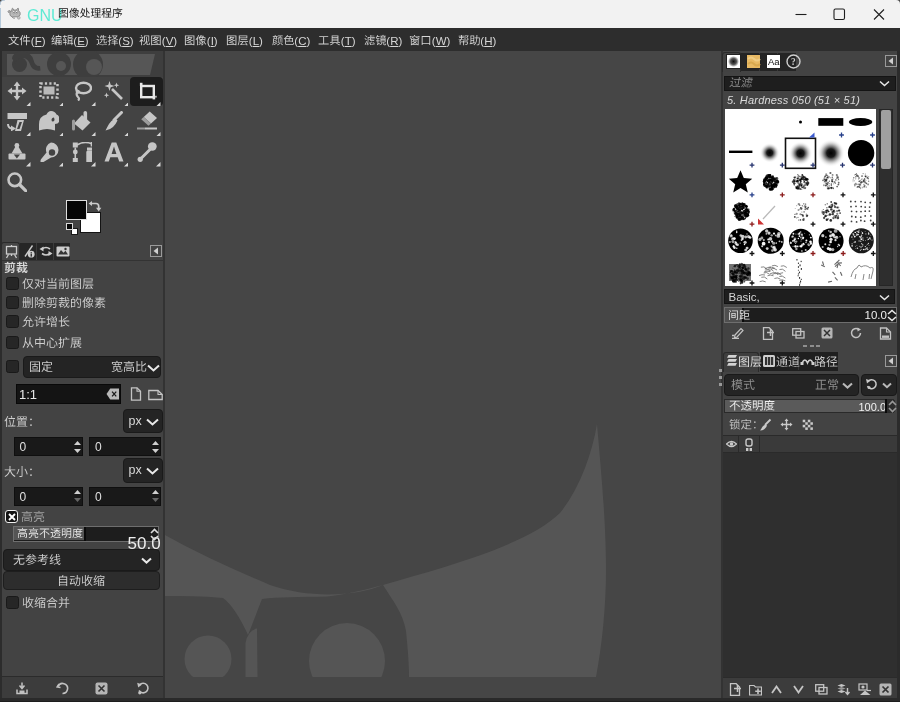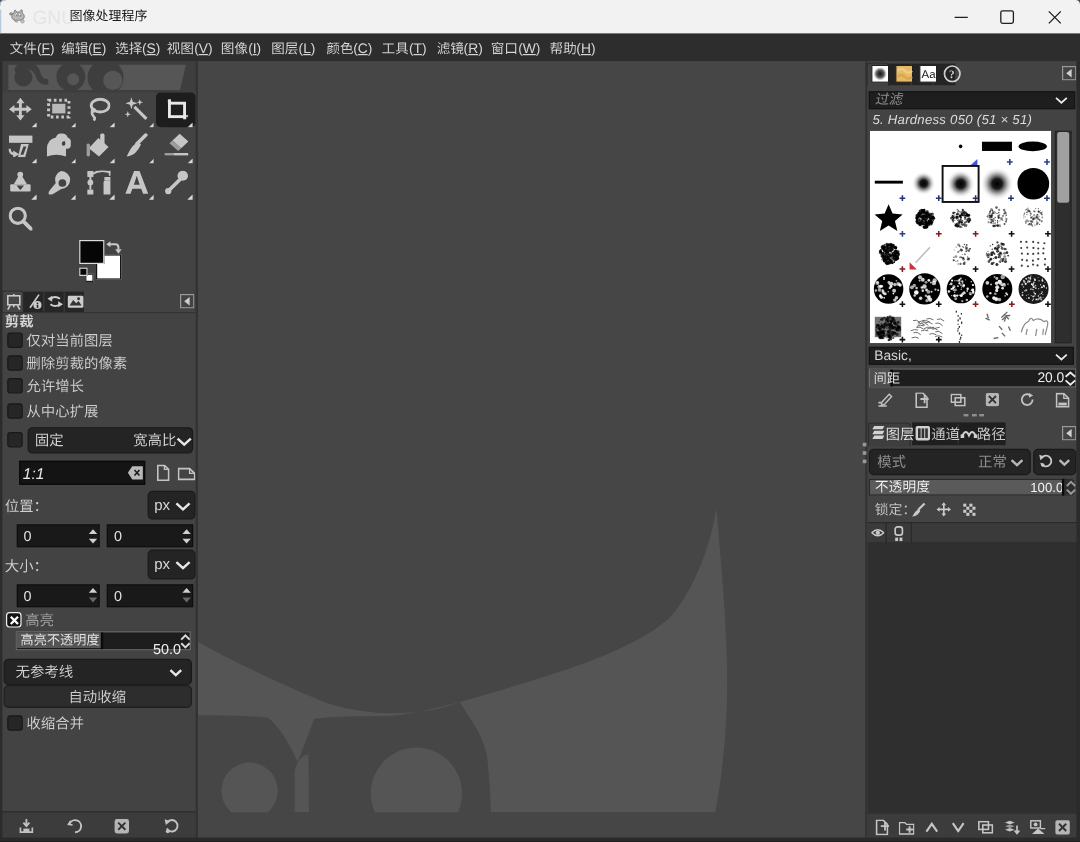--- a/index.html
+++ b/index.html
@@ -20,21 +20,21 @@
 <path d="M1.5,6.5 Q0.5,5.5 1.5,4.8 Q2.6,4.2 3.5,5 L4,5.5 Z"></path>
 <path d="M3,9 Q2,6.5 4.5,5 L5.2,2.6 Q5.4,1.8 6.0,2.6 L6.8,4.2 Q8,3.8 9.3,4.1 L10.6,2.4 Q11.2,1.6 11.4,2.6 L11.6,4.8 Q13.6,6.2 13.2,8.4 Q12.8,10.4 10.4,10.8 L5.6,10.8 Q3.6,10.6 3,9 Z"></path>
 </g>
 <ellipse cx="6.7" cy="6.3" rx="1.25" ry="1.55" fill="#fff" stroke="#777" stroke-width="0.5"></ellipse>
 <ellipse cx="9.6" cy="6.3" rx="1.25" ry="1.55" fill="#fff" stroke="#777" stroke-width="0.5"></ellipse>
 <circle cx="6.9" cy="6.6" r="0.6" fill="#333"></circle>
       <circle cx="9.8" cy="6.6" r="0.6" fill="#333"></circle>
 <path d="M5,10.8 Q5.6,12.6 8,12.2" stroke="#8a8a8a" stroke-width="0.9" fill="none"></path>
 <circle cx="11.8" cy="11.8" r="1.4" fill="#c9c9c9" stroke="#888" stroke-width="0.5"></circle>
 </svg>
-<div class="ab" style="left:27px;top:7px;font-size:16px;color:#e5e5e5">GNU</div>
+<div class="ab" style="left:27px;top:7px;font-size:16px;color:#5eead4">GNU</div>
 <svg style="position:absolute;left:58px;top:7.4px;overflow:visible" width="69" height="13" viewBox="0 -9.9 69 13">
       <g>
         <path d="M4.0 -3.0C4.9 -2.8 6.0 -2.5 6.6 -2.1L7.0 -2.7C6.4 -3.0 5.3 -3.3 4.4 -3.5ZM3.0 -1.6C4.5 -1.5 6.3 -1.0 7.4 -0.7L7.7 -1.3C6.7 -1.6 4.8 -2.0 3.3 -2.2ZM0.9 -8.6V0.9H1.7V0.4H9.1V0.9H9.9V-8.6ZM1.7 -0.3V-7.9H9.1V-0.3ZM4.5 -7.6C3.9 -6.8 3.0 -5.9 2.1 -5.4C2.2 -5.3 2.5 -5.0 2.6 -4.9C3.0 -5.1 3.3 -5.4 3.6 -5.6C4.0 -5.3 4.4 -5.0 4.8 -4.7C3.9 -4.3 2.8 -3.9 1.9 -3.7C2.0 -3.6 2.2 -3.3 2.3 -3.1C3.3 -3.3 4.5 -3.7 5.5 -4.3C6.4 -3.8 7.4 -3.4 8.4 -3.2C8.5 -3.4 8.7 -3.7 8.9 -3.8C7.9 -4.0 7.0 -4.3 6.1 -4.7C7.0 -5.2 7.6 -5.8 8.1 -6.5L7.6 -6.8L7.5 -6.8H4.7C4.9 -7.0 5.0 -7.2 5.2 -7.4ZM4.1 -6.1 4.2 -6.2H7.0C6.6 -5.7 6.0 -5.4 5.5 -5.0C4.9 -5.3 4.4 -5.7 4.1 -6.1Z M16.0 -7.7H18.0C17.8 -7.4 17.6 -7.0 17.4 -6.8H15.3C15.6 -7.1 15.8 -7.4 16.0 -7.7ZM16.1 -9.1C15.6 -8.2 14.8 -7.0 13.6 -6.2C13.7 -6.1 14.0 -5.8 14.1 -5.6C14.3 -5.8 14.5 -6.0 14.7 -6.1V-4.5H16.3C15.8 -4.0 15.1 -3.6 13.9 -3.2C14.1 -3.1 14.3 -2.8 14.4 -2.7C15.3 -3.0 16.0 -3.4 16.6 -3.8C16.7 -3.6 16.9 -3.5 17.0 -3.3C16.3 -2.6 14.9 -1.9 13.9 -1.6C14.1 -1.5 14.2 -1.3 14.4 -1.1C15.3 -1.4 16.5 -2.1 17.3 -2.8C17.4 -2.6 17.5 -2.4 17.6 -2.2C16.7 -1.3 15.1 -0.5 13.8 -0.1C14.0 0.0 14.2 0.3 14.3 0.5C15.4 0.1 16.8 -0.7 17.7 -1.5C17.8 -0.8 17.7 -0.3 17.5 -0.0C17.3 0.2 17.2 0.2 16.9 0.2C16.8 0.2 16.5 0.2 16.2 0.1C16.4 0.3 16.4 0.6 16.4 0.8C16.7 0.9 16.9 0.9 17.1 0.9C17.5 0.9 17.8 0.8 18.0 0.5C18.5 0.0 18.7 -1.1 18.3 -2.3L18.8 -2.5C19.2 -1.3 19.9 -0.3 20.7 0.2C20.9 0.1 21.1 -0.2 21.3 -0.4C20.4 -0.8 19.8 -1.7 19.4 -2.8C19.8 -3.0 20.3 -3.3 20.6 -3.5L20.1 -4.0C19.6 -3.6 18.8 -3.2 18.1 -2.8C17.9 -3.3 17.5 -3.8 17.0 -4.2L17.3 -4.5H20.5V-6.8H18.2C18.5 -7.2 18.8 -7.6 19.1 -8.0L18.6 -8.3L18.4 -8.3H16.5L16.8 -8.9ZM15.4 -6.2H17.3C17.3 -5.9 17.2 -5.5 16.9 -5.1H15.4ZM18.0 -6.2H19.8V-5.1H17.7C17.9 -5.5 18.0 -5.9 18.0 -6.2ZM13.6 -9.0C13.1 -7.4 12.1 -5.8 11.1 -4.7C11.3 -4.5 11.5 -4.1 11.6 -3.9C11.9 -4.3 12.2 -4.7 12.5 -5.1V0.8H13.3V-6.4C13.7 -7.1 14.1 -8.0 14.4 -8.8Z M26.2 -6.6C26.0 -5.1 25.6 -3.8 25.1 -2.8C24.7 -3.6 24.3 -4.5 24.0 -5.7C24.1 -6.0 24.2 -6.3 24.3 -6.6ZM24.0 -9.0C23.7 -6.9 23.0 -4.9 22.2 -3.7C22.4 -3.6 22.7 -3.4 22.8 -3.3C23.1 -3.7 23.4 -4.1 23.6 -4.6C23.9 -3.6 24.2 -2.8 24.7 -2.1C24.0 -1.0 23.0 -0.3 22.0 0.2C22.2 0.4 22.5 0.7 22.6 0.9C23.6 0.4 24.5 -0.4 25.2 -1.4C26.5 0.2 28.2 0.5 30.1 0.5H31.7C31.7 0.3 31.9 -0.1 32.0 -0.3C31.6 -0.3 30.5 -0.3 30.1 -0.3C28.5 -0.3 26.8 -0.6 25.6 -2.1C26.4 -3.4 26.9 -5.1 27.1 -7.2L26.6 -7.4L26.4 -7.4H24.5C24.6 -7.8 24.7 -8.3 24.8 -8.8ZM28.2 -9.1V-1.1H29.1V-5.6C29.8 -4.8 30.6 -3.7 31.0 -3.1L31.7 -3.5C31.2 -4.3 30.2 -5.5 29.4 -6.4L29.1 -6.3V-9.1Z M37.5 -5.8H39.2V-4.4H37.5ZM39.9 -5.8H41.5V-4.4H39.9ZM37.5 -7.9H39.2V-6.5H37.5ZM39.9 -7.9H41.5V-6.5H39.9ZM35.8 -0.2V0.5H42.8V-0.2H40.0V-1.7H42.5V-2.5H40.0V-3.7H42.3V-8.6H36.8V-3.7H39.1V-2.5H36.7V-1.7H39.1V-0.2ZM32.8 -1.1 33.0 -0.3C33.9 -0.6 35.2 -1.0 36.3 -1.4L36.2 -2.2L35.0 -1.8V-4.5H36.1V-5.2H35.0V-7.6H36.3V-8.3H32.9V-7.6H34.2V-5.2H33.0V-4.5H34.2V-1.5C33.7 -1.4 33.2 -1.2 32.8 -1.1Z M48.9 -7.9H52.2V-5.9H48.9ZM48.2 -8.6V-5.2H53.0V-8.6ZM48.0 -2.3V-1.6H50.2V-0.1H47.3V0.6H53.6V-0.1H51.0V-1.6H53.1V-2.3H51.0V-3.6H53.4V-4.3H47.8V-3.6H50.2V-2.3ZM47.1 -8.9C46.3 -8.6 44.9 -8.2 43.7 -8.0C43.8 -7.9 43.9 -7.6 43.9 -7.4C44.4 -7.5 44.9 -7.6 45.5 -7.7V-6.0H43.7V-5.3H45.4C44.9 -4.0 44.2 -2.6 43.5 -1.9C43.6 -1.7 43.8 -1.3 43.9 -1.1C44.5 -1.8 45.0 -2.9 45.5 -3.9V0.8H46.3V-3.8C46.7 -3.4 47.1 -2.8 47.3 -2.5L47.8 -3.1C47.5 -3.4 46.6 -4.3 46.3 -4.6V-5.3H47.6V-6.0H46.3V-7.9C46.8 -8.0 47.3 -8.1 47.7 -8.3Z M58.0 -4.7C58.7 -4.4 59.6 -4.0 60.3 -3.6H56.5V-2.9H59.9V-0.1C59.9 0.1 59.8 0.1 59.6 0.1C59.4 0.1 58.7 0.1 57.9 0.1C58.0 0.3 58.1 0.6 58.1 0.9C59.1 0.9 59.8 0.9 60.1 0.8C60.5 0.6 60.7 0.4 60.7 -0.1V-2.9H63.0C62.6 -2.4 62.2 -1.9 61.9 -1.6L62.5 -1.3C63.1 -1.8 63.7 -2.6 64.2 -3.4L63.7 -3.7L63.5 -3.6H61.5L61.6 -3.7C61.4 -3.8 61.1 -4.0 60.8 -4.1C61.7 -4.6 62.6 -5.3 63.3 -6.0L62.7 -6.4L62.5 -6.3H57.1V-5.7H61.8C61.3 -5.2 60.7 -4.8 60.1 -4.5C59.6 -4.7 59.0 -5.0 58.5 -5.2ZM59.1 -8.9C59.2 -8.6 59.4 -8.2 59.6 -7.9H55.3V-4.9C55.3 -3.3 55.2 -1.1 54.3 0.4C54.5 0.5 54.9 0.8 55.0 0.9C55.9 -0.7 56.1 -3.2 56.1 -4.9V-7.1H64.3V-7.9H60.5C60.4 -8.2 60.1 -8.7 59.9 -9.1Z" fill="#1b1b1b"></path>
       </g>
     </svg>
 <svg class="ab" style="left:791px;top:0" width="109" height="28" viewBox="0 0 109 28">
       <g stroke="#1f1f1f" stroke-width="1.1" fill="none">
         <path d="M4.5,14.5 H15.5"></path>
         <rect x="43" y="9" width="10.5" height="10.5" rx="1.5"></rect>
         <path d="M83,9.5 L93,19.5 M93,9.5 L83,19.5"></path>
@@ -322,21 +322,21 @@
     </svg>
 <svg style="position:absolute;left:110.5px;top:360.0px;overflow:visible" width="40" height="15" viewBox="0 -11.0 40 15">
       <g>
         <path d="M6.3 -2.3V-0.3C6.3 0.6 6.6 0.8 7.8 0.8C8.1 0.8 9.8 0.8 10.0 0.8C11.1 0.8 11.4 0.4 11.5 -1.4C11.3 -1.5 10.9 -1.6 10.7 -1.8C10.7 -0.2 10.6 0.0 10.0 0.0C9.6 0.0 8.2 0.0 7.9 0.0C7.3 0.0 7.2 -0.0 7.2 -0.4V-2.3ZM5.3 -3.8V-2.8C5.3 -1.9 5.0 -0.5 0.5 0.4C0.7 0.6 1.0 0.9 1.1 1.1C5.7 0.1 6.3 -1.6 6.3 -2.8V-3.8ZM2.4 -5.0V-1.2H3.3V-4.2H8.6V-1.3H9.6V-5.0ZM5.2 -9.9C5.3 -9.6 5.5 -9.3 5.6 -9.0H0.9V-6.8H1.8V-8.2H10.2V-6.8H11.1V-9.0H6.7C6.6 -9.4 6.3 -9.9 6.1 -10.2ZM7.2 -7.8V-7.0H4.8V-7.8H3.9V-7.0H2.1V-6.3H3.9V-5.4H4.8V-6.3H7.2V-5.4H8.1V-6.3H9.9V-7.0H8.1V-7.8Z M15.4 -6.7H20.6V-5.6H15.4ZM14.5 -7.4V-5.0H21.6V-7.4ZM17.3 -9.9 17.6 -8.8H12.7V-8.0H23.2V-8.8H18.6C18.5 -9.2 18.3 -9.7 18.2 -10.1ZM13.2 -4.3V0.9H14.0V-3.5H22.0V0.0C22.0 0.1 21.9 0.2 21.8 0.2C21.6 0.2 21.0 0.2 20.5 0.2C20.6 0.4 20.8 0.6 20.8 0.9C21.6 0.9 22.1 0.9 22.4 0.8C22.8 0.6 22.9 0.4 22.9 0.0V-4.3ZM15.4 -2.8V0.3H16.2V-0.3H20.5V-2.8ZM16.2 -2.1H19.7V-1.0H16.2Z M25.5 0.9C25.8 0.7 26.2 0.5 29.5 -0.6C29.5 -0.8 29.4 -1.2 29.4 -1.5L26.5 -0.6V-5.5H29.5V-6.4H26.5V-9.9H25.5V-0.8C25.5 -0.3 25.3 -0.0 25.1 0.1C25.2 0.3 25.4 0.6 25.5 0.9ZM30.4 -10.0V-1.0C30.4 0.3 30.7 0.6 31.9 0.6C32.1 0.6 33.5 0.6 33.7 0.6C35.0 0.6 35.2 -0.2 35.3 -2.6C35.1 -2.6 34.7 -2.8 34.4 -3.0C34.4 -0.8 34.3 -0.2 33.7 -0.2C33.4 -0.2 32.2 -0.2 32.0 -0.2C31.4 -0.2 31.3 -0.3 31.3 -1.0V-4.5C32.7 -5.3 34.1 -6.2 35.1 -7.1L34.4 -7.9C33.6 -7.1 32.5 -6.2 31.3 -5.5V-10.0Z" fill="#cfcfcf"></path>
       </g>
     </svg>
 <svg class="ab" style="left:146.5px;top:364px" width="13" height="8" viewBox="0 0 13 8">
       <path d="M1,1.5 L6.5,6.5 L12,1.5" stroke="#e8e8e8" stroke-width="2.0" fill="none"></path>
     </svg>
 <div class="ab" style="left:15.5px;top:384px;width:105.5px;height:19.5px;background:#141414;border:1px solid #090909"></div>
-<div class="ab" style="left:19px;top:386.5px;font-size:13px;font-style:italic;color:#e8e8e8">1:1</div>
+<div class="ab" style="left:19px;top:386.5px;font-size:13px;color:#e8e8e8">1:1</div>
 <svg class="ab" style="left:105.5px;top:387.5px" width="14" height="12" viewBox="0 0 15 13">
 <path d="M4.5,0.5 H14 V12.5 H4.5 L0.5,6.5 Z" fill="#b9b9b9"></path>
 <path d="M6.5,4 L11,9 M11,4 L6.5,9" stroke="#191919" stroke-width="1.4"></path>
     </svg>
 <svg class="ab" style="left:129px;top:387px" width="13" height="14" viewBox="0 0 13 14">
 <path d="M2.5,0.8 H8 L11.5,4.2 V13.2 H2.5 Z" fill="none" stroke="#c4c4c4" stroke-width="1.3"></path>
 <path d="M8,0.8 V4.2 H11.5" fill="none" stroke="#c4c4c4" stroke-width="1.1"></path>
     </svg>
 <svg class="ab" style="left:148px;top:388px" width="15" height="13" viewBox="0 0 15 13">
 <path d="M0.8,2.5 H10 L14.2,6.5 V11.5 H0.8 Z" fill="none" stroke="#c4c4c4" stroke-width="1.3"></path>
@@ -396,21 +396,21 @@
       </g>
     </svg>
 <div class="ab" style="left:13px;top:525.5px;width:146px;height:16px;background:#1d1d1d;border:1px solid #6e6e6e"></div>
 <div class="ab" style="left:14px;top:527px;width:71px;height:13px;background:#555555"></div>
 <div class="ab" style="left:83.5px;top:526.5px;width:2px;height:14px;background:#0a0a0a"></div>
 <svg style="position:absolute;left:17px;top:527.4px;overflow:visible" width="70" height="13" viewBox="0 -10.1 70 13">
       <g>
         <path d="M3.1 -6.1H7.9V-5.1H3.1ZM2.3 -6.8V-4.5H8.8V-6.8ZM4.9 -9.1 5.2 -8.1H0.6V-7.4H10.3V-8.1H6.1C6.0 -8.4 5.8 -8.9 5.6 -9.3ZM1.1 -3.9V0.9H1.8V-3.2H9.1V0.0C9.1 0.1 9.1 0.2 8.9 0.2C8.8 0.2 8.3 0.2 7.8 0.2C7.9 0.3 8.0 0.6 8.1 0.8C8.8 0.8 9.3 0.8 9.6 0.7C9.9 0.6 10.0 0.4 10.0 0.0V-3.9ZM3.1 -2.6V0.2H3.9V-0.3H7.8V-2.6ZM3.9 -2.0H7.0V-0.9H3.9Z M11.9 -4.0V-2.2H12.7V-3.4H20.3V-2.2H21.1V-4.0ZM14.0 -6.3H19.0V-5.3H14.0ZM13.2 -6.9V-4.7H19.9V-6.9ZM14.3 -2.6C14.3 -0.9 13.9 -0.2 11.6 0.2C11.8 0.4 12.0 0.7 12.1 0.9C14.3 0.5 14.9 -0.3 15.1 -1.9H17.8V-0.3C17.8 0.5 18.0 0.7 18.9 0.7C19.1 0.7 20.1 0.7 20.3 0.7C21.0 0.7 21.2 0.4 21.3 -0.9C21.1 -1.0 20.7 -1.1 20.6 -1.2C20.5 -0.2 20.5 -0.0 20.2 -0.0C20.0 -0.0 19.2 -0.0 19.1 -0.0C18.7 -0.0 18.6 -0.1 18.6 -0.3V-2.6ZM15.8 -9.1C16.0 -8.8 16.1 -8.5 16.3 -8.2H11.7V-7.5H21.3V-8.2H17.2C17.1 -8.5 16.8 -9.0 16.6 -9.3Z M28.1 -5.3C29.5 -4.4 31.1 -3.1 31.9 -2.2L32.6 -2.9C31.7 -3.7 30.1 -4.9 28.8 -5.8ZM22.8 -8.5V-7.6H27.7C26.6 -5.7 24.7 -3.9 22.5 -2.8C22.7 -2.6 22.9 -2.3 23.0 -2.1C24.6 -2.9 25.9 -4.0 27.0 -5.3V0.9H27.9V-6.4C28.2 -6.8 28.5 -7.2 28.7 -7.6H32.2V-8.5Z M33.7 -8.4C34.3 -7.9 35.1 -7.1 35.4 -6.6L36.1 -7.1C35.7 -7.6 34.9 -8.4 34.3 -8.9ZM42.4 -9.1C41.1 -8.8 38.7 -8.6 36.7 -8.5C36.8 -8.3 36.9 -8.1 36.9 -7.9C37.7 -7.9 38.6 -8.0 39.5 -8.1V-7.2H36.4V-6.6H39.0C38.3 -5.8 37.1 -5.1 36.1 -4.7C36.3 -4.6 36.5 -4.3 36.6 -4.1C37.6 -4.5 38.8 -5.3 39.5 -6.2V-4.7H40.3V-6.2C41.1 -5.4 42.1 -4.6 43.2 -4.2C43.3 -4.4 43.5 -4.7 43.7 -4.8C42.6 -5.1 41.5 -5.8 40.8 -6.6H43.5V-7.2H40.3V-8.1C41.3 -8.2 42.2 -8.3 42.9 -8.5ZM37.3 -4.4V-3.8H38.6C38.4 -2.6 37.9 -1.7 36.4 -1.3C36.6 -1.1 36.8 -0.8 36.9 -0.7C38.6 -1.2 39.1 -2.3 39.4 -3.8H40.7C40.6 -3.4 40.5 -3.1 40.4 -2.8H42.3C42.2 -2.0 42.1 -1.6 41.9 -1.5C41.9 -1.4 41.8 -1.4 41.6 -1.4C41.4 -1.4 40.9 -1.4 40.3 -1.5C40.5 -1.3 40.5 -1.0 40.5 -0.8C41.1 -0.8 41.6 -0.8 41.9 -0.8C42.2 -0.8 42.4 -0.9 42.6 -1.0C42.8 -1.3 42.9 -1.8 43.1 -3.1C43.1 -3.2 43.1 -3.4 43.1 -3.4H41.3L41.5 -4.4ZM35.8 -5.0H33.6V-4.2H35.0V-0.9C34.5 -0.7 34.0 -0.3 33.5 0.2L34.0 0.9C34.7 0.2 35.3 -0.4 35.7 -0.4C35.9 -0.4 36.3 -0.1 36.7 0.2C37.4 0.6 38.3 0.7 39.6 0.7C40.7 0.7 42.5 0.7 43.4 0.6C43.4 0.4 43.5 -0.0 43.6 -0.2C42.5 -0.1 40.9 -0.0 39.6 -0.0C38.4 -0.0 37.5 -0.1 36.8 -0.5C36.3 -0.8 36.1 -1.1 35.8 -1.1Z M47.7 -5.0V-2.8H45.7V-5.0ZM47.7 -5.7H45.7V-7.8H47.7ZM44.9 -8.6V-1.0H45.7V-2.0H48.5V-8.6ZM53.4 -8.0V-6.1H50.3V-8.0ZM49.5 -8.8V-4.9C49.5 -3.1 49.3 -1.0 47.5 0.4C47.6 0.5 47.9 0.8 48.1 1.0C49.3 -0.0 49.9 -1.3 50.1 -2.7H53.4V-0.2C53.4 -0.0 53.3 0.1 53.1 0.1C52.9 0.1 52.2 0.1 51.5 0.0C51.6 0.3 51.8 0.6 51.8 0.9C52.8 0.9 53.4 0.8 53.7 0.7C54.1 0.6 54.2 0.3 54.2 -0.2V-8.8ZM53.4 -5.3V-3.4H50.2C50.3 -3.9 50.3 -4.4 50.3 -4.8V-5.3Z M59.2 -7.1V-6.1H57.5V-5.4H59.2V-3.6H63.5V-5.4H65.3V-6.1H63.5V-7.1H62.7V-6.1H60.0V-7.1ZM62.7 -5.4V-4.3H60.0V-5.4ZM63.3 -2.2C62.8 -1.7 62.2 -1.2 61.4 -0.9C60.6 -1.2 60.0 -1.7 59.5 -2.2ZM57.6 -2.9V-2.2H59.1L58.7 -2.1C59.1 -1.5 59.7 -0.9 60.5 -0.5C59.4 -0.2 58.3 0.0 57.1 0.1C57.2 0.3 57.4 0.6 57.4 0.8C58.8 0.7 60.2 0.4 61.3 -0.1C62.4 0.4 63.7 0.7 65.1 0.9C65.2 0.7 65.4 0.3 65.6 0.2C64.4 0.1 63.2 -0.2 62.3 -0.5C63.2 -1.0 64.0 -1.7 64.5 -2.7L64.0 -2.9L63.9 -2.9ZM60.2 -9.1C60.4 -8.8 60.5 -8.5 60.6 -8.2H56.4V-5.1C56.4 -3.5 56.3 -1.2 55.4 0.5C55.6 0.6 56.0 0.7 56.1 0.9C57.1 -0.9 57.2 -3.4 57.2 -5.2V-7.4H65.4V-8.2H61.6C61.4 -8.5 61.2 -8.9 61.0 -9.3Z" fill="#e8e8e8"></path>
       </g>
     </svg>
-<div class="ab" style="left:127.5px;top:534px;font-size:12px;color:#eee">50.0</div>
+<div class="ab" style="left:127.5px;top:534px;font-size:17px;color:#eee">50.0</div>
 <svg class="ab" style="left:149.5px;top:527.5px" width="9" height="13" viewBox="0 0 9 13">
       <path d="M1,5 L4.5,1.5 L8,5 M1,8 L4.5,11.5 L8,8" stroke="#dcdcdc" stroke-width="1.6" fill="none"></path>
     </svg>
 <div class="ab" style="left:3px;top:549px;width:157px;height:22px;background:#242424;border:1px solid #1a1a1a;border-radius:4px"></div>
 <svg style="position:absolute;left:13px;top:553.0px;overflow:visible" width="52" height="15" viewBox="0 -11.0 52 15">
       <g>
         <path d="M1.4 -9.3V-8.4H5.4C5.3 -7.5 5.3 -6.6 5.1 -5.7H0.6V-4.8H5.0C4.5 -2.8 3.3 -0.9 0.5 0.2C0.7 0.4 1.0 0.7 1.1 1.0C4.2 -0.3 5.4 -2.5 5.9 -4.8H6.1V-0.7C6.1 0.4 6.5 0.7 7.7 0.7C8.0 0.7 9.7 0.7 10.0 0.7C11.1 0.7 11.4 0.2 11.5 -1.7C11.3 -1.8 10.9 -2.0 10.6 -2.1C10.6 -0.5 10.5 -0.2 9.9 -0.2C9.5 -0.2 8.1 -0.2 7.8 -0.2C7.2 -0.2 7.1 -0.3 7.1 -0.7V-4.8H11.4V-5.7H6.0C6.2 -6.6 6.2 -7.5 6.3 -8.4H10.7V-9.3Z M18.6 -4.8C17.8 -4.2 16.2 -3.7 15.0 -3.4C15.3 -3.2 15.5 -3.0 15.6 -2.8C16.8 -3.1 18.4 -3.7 19.3 -4.4ZM19.6 -3.4C18.6 -2.6 16.6 -2.0 14.9 -1.7C15.0 -1.5 15.3 -1.2 15.4 -1.0C17.2 -1.4 19.2 -2.1 20.4 -3.0ZM21.1 -2.1C19.8 -0.8 17.1 -0.1 14.1 0.2C14.3 0.4 14.5 0.7 14.6 1.0C17.6 0.6 20.4 -0.2 21.9 -1.7ZM14.1 -7.1C14.4 -7.2 14.8 -7.2 16.8 -7.3C16.7 -6.9 16.5 -6.6 16.3 -6.2H12.6V-5.4H15.7C14.8 -4.4 13.7 -3.6 12.5 -3.0C12.7 -2.9 13.0 -2.5 13.2 -2.3C14.6 -3.0 15.9 -4.1 16.8 -5.4H19.3C20.2 -4.1 21.6 -3.0 23.0 -2.4C23.1 -2.6 23.4 -3.0 23.6 -3.1C22.4 -3.6 21.1 -4.4 20.3 -5.4H23.4V-6.2H17.3C17.5 -6.6 17.7 -7.0 17.9 -7.4L21.2 -7.5C21.5 -7.3 21.8 -7.0 22.0 -6.8L22.7 -7.3C22.1 -8.0 20.7 -9.0 19.6 -9.7L18.9 -9.3C19.4 -9.0 19.9 -8.6 20.4 -8.2L15.7 -8.1C16.5 -8.5 17.3 -9.1 18.0 -9.7L17.2 -10.1C16.3 -9.3 15.1 -8.5 14.7 -8.3C14.4 -8.1 14.1 -8.0 13.9 -8.0C14.0 -7.7 14.1 -7.3 14.1 -7.1Z M34.0 -9.5C33.2 -8.4 32.1 -7.4 30.9 -6.5H29.9V-7.9H32.5V-8.7H29.9V-10.1H29.0V-8.7H25.9V-7.9H29.0V-6.5H24.8V-5.7H29.8C28.1 -4.7 26.3 -3.8 24.5 -3.1C24.6 -2.9 24.8 -2.5 24.9 -2.3C26.0 -2.7 27.0 -3.2 28.1 -3.8C27.8 -3.1 27.5 -2.4 27.2 -1.9H32.5C32.4 -0.8 32.2 -0.2 31.9 -0.0C31.8 0.1 31.6 0.1 31.3 0.1C31.0 0.1 30.0 0.1 29.1 -0.0C29.3 0.2 29.4 0.6 29.4 0.8C30.3 0.9 31.2 0.9 31.6 0.9C32.1 0.8 32.3 0.8 32.6 0.6C33.0 0.2 33.3 -0.6 33.5 -2.2C33.5 -2.3 33.6 -2.6 33.6 -2.6H28.5L29.0 -3.8H34.1V-4.5H29.4C30.0 -4.9 30.6 -5.3 31.2 -5.7H35.3V-6.5H32.2C33.1 -7.3 34.0 -8.2 34.7 -9.1Z M36.6 -0.6 36.8 0.2C37.9 -0.1 39.4 -0.6 40.8 -1.0L40.6 -1.7C39.2 -1.3 37.6 -0.9 36.6 -0.6ZM44.4 -9.4C45.0 -9.1 45.8 -8.6 46.2 -8.3L46.7 -8.8C46.3 -9.2 45.6 -9.6 45.0 -9.9ZM36.9 -5.1C37.0 -5.2 37.3 -5.2 38.8 -5.4C38.3 -4.6 37.8 -4.0 37.6 -3.8C37.2 -3.4 36.9 -3.1 36.6 -3.0C36.8 -2.8 36.9 -2.4 36.9 -2.2C37.2 -2.3 37.6 -2.4 40.6 -3.1C40.6 -3.2 40.6 -3.6 40.6 -3.8L38.2 -3.4C39.1 -4.5 40.0 -5.8 40.8 -7.1L40.1 -7.6C39.8 -7.1 39.6 -6.7 39.3 -6.2L37.8 -6.1C38.5 -7.1 39.2 -8.4 39.7 -9.6L38.9 -10.0C38.4 -8.6 37.5 -7.1 37.2 -6.7C37.0 -6.3 36.8 -6.0 36.6 -5.9C36.7 -5.7 36.8 -5.3 36.9 -5.1ZM46.6 -4.2C46.2 -3.4 45.5 -2.7 44.7 -2.1C44.5 -2.8 44.4 -3.5 44.3 -4.4L47.3 -5.0L47.2 -5.8L44.1 -5.2C44.1 -5.7 44.0 -6.2 44.0 -6.8L47.0 -7.2L46.8 -8.0L43.9 -7.6C43.9 -8.4 43.9 -9.2 43.9 -10.1H43.0C43.0 -9.2 43.0 -8.3 43.1 -7.5L41.2 -7.2L41.3 -6.4L43.1 -6.7C43.2 -6.1 43.2 -5.6 43.3 -5.1L41.0 -4.6L41.1 -3.8L43.4 -4.2C43.5 -3.2 43.7 -2.3 44.0 -1.6C43.0 -0.9 41.8 -0.4 40.6 0.0C40.8 0.2 41.0 0.5 41.1 0.7C42.3 0.3 43.3 -0.2 44.3 -0.8C44.8 0.3 45.4 0.9 46.3 0.9C47.1 0.9 47.4 0.5 47.6 -0.8C47.4 -0.9 47.1 -1.1 46.9 -1.3C46.8 -0.2 46.7 0.0 46.4 0.0C45.9 0.0 45.4 -0.4 45.0 -1.3C46.0 -2.0 46.8 -2.9 47.4 -3.8Z" fill="#cfcfcf"></path>
       </g>
     </svg>
 <svg class="ab" style="left:141px;top:557px" width="11" height="8" viewBox="0 0 11 8">
@@ -1836,21 +1836,21 @@
       <path d="M1,1.5 L5.5,5.590909090909091 L10,1.5" stroke="#e8e8e8" stroke-width="1.5" fill="none"></path>
     </svg>
 <div class="ab" style="left:723.5px;top:306.5px;width:173px;height:16px;background:#1d1d1d;border:1px solid #6e6e6e"></div>
 <div class="ab" style="left:725px;top:307.5px;width:17px;height:14px;background:#4f4f4f"></div>
 <div class="ab" style="left:741.5px;top:307.5px;width:2px;height:14px;background:#0a0a0a"></div>
 <svg style="position:absolute;left:727.5px;top:308.7px;overflow:visible" width="26" height="13" viewBox="0 -10.1 26 13">
       <g>
         <path d="M1.0 -6.8V0.9H1.8V-6.8ZM1.2 -8.7C1.7 -8.2 2.2 -7.5 2.5 -7.1L3.2 -7.5C2.9 -8.0 2.3 -8.6 1.8 -9.1ZM4.2 -3.2H6.8V-1.8H4.2ZM4.2 -5.4H6.8V-3.9H4.2ZM3.4 -6.1V-1.1H7.6V-6.1ZM3.9 -8.6V-7.8H9.2V-0.1C9.2 0.0 9.2 0.1 9.0 0.1C8.9 0.1 8.4 0.1 8.0 0.1C8.1 0.3 8.2 0.6 8.2 0.8C8.9 0.8 9.4 0.8 9.7 0.7C9.9 0.5 10.0 0.3 10.0 -0.1V-8.6Z M12.7 -8.1H14.8V-6.1H12.7ZM17.1 -5.4H20.0V-3.1H17.1ZM21.4 -8.7H16.2V0.4H21.6V-0.4H17.1V-2.3H20.8V-6.1H17.1V-7.9H21.4ZM11.4 -0.4 11.6 0.4C12.7 0.1 14.3 -0.4 15.8 -0.8L15.7 -1.5L14.3 -1.1V-3.1H15.7V-3.8H14.3V-5.4H15.5V-8.8H11.9V-5.4H13.5V-0.9L12.7 -0.7V-4.3H12.0V-0.5Z" fill="#e4e4e4"></path>
       </g>
     </svg>
-<div class="ab" style="left:864.5px;top:308.5px;font-size:11.5px;color:#eee">20.0</div>
+<div class="ab" style="left:864.5px;top:308.5px;font-size:11.5px;color:#eee">10.0</div>
 <svg class="ab" style="left:886.5px;top:308.5px" width="10" height="13" viewBox="0 0 10 13">
       <path d="M1,5 L5.0,1.5 L9,5 M1,8 L5.0,11.5 L9,8" stroke="#e8e8e8" stroke-width="1.6" fill="none"></path>
     </svg>
 <svg class="ab" style="left:731px;top:327px" width="13" height="12" viewBox="0 0 13 12">
 <path d="M4,8 L10,1.5 L12,3.5 L6,10 L3.5,10.8 Z" fill="none" stroke="#c2c2c2" stroke-width="1.2"></path>
 <path d="M1,11.5 H8 M1,8.5 H3.5" stroke="#c2c2c2" stroke-width="1.4"></path>
     </svg>
 <svg class="ab" style="left:761.5px;top:326.5px" width="12" height="13" viewBox="0 0 12 13">
 <path d="M1.5,0.5 H7 L10.5,4 V12.5 H1.5 Z" fill="none" stroke="#c2c2c2" stroke-width="1.3"></path>
 <path d="M8.5,2 V9 M5,5.5 H12" stroke="#c2c2c2" stroke-width="1.5"></path>

